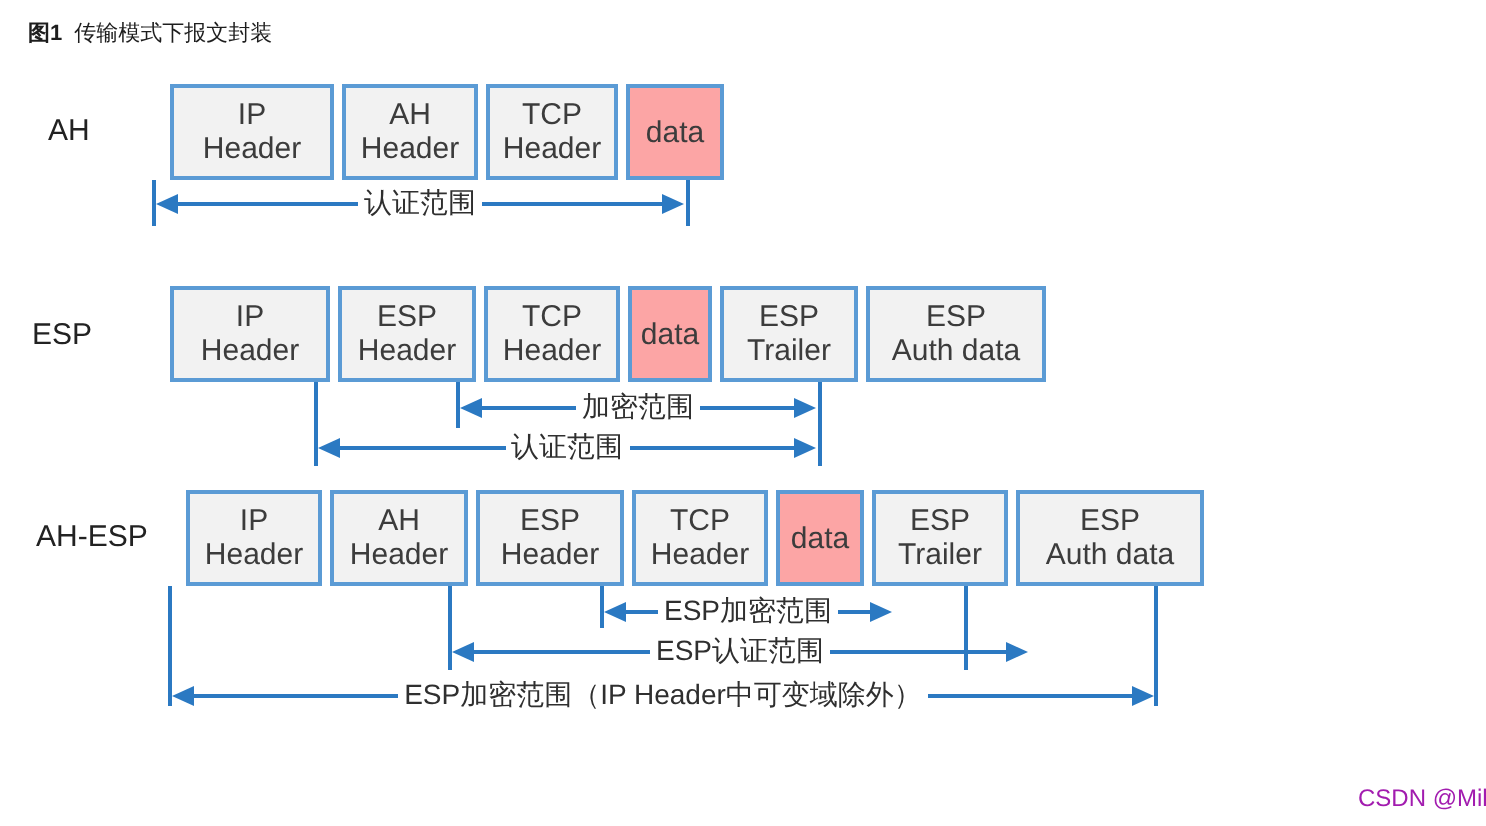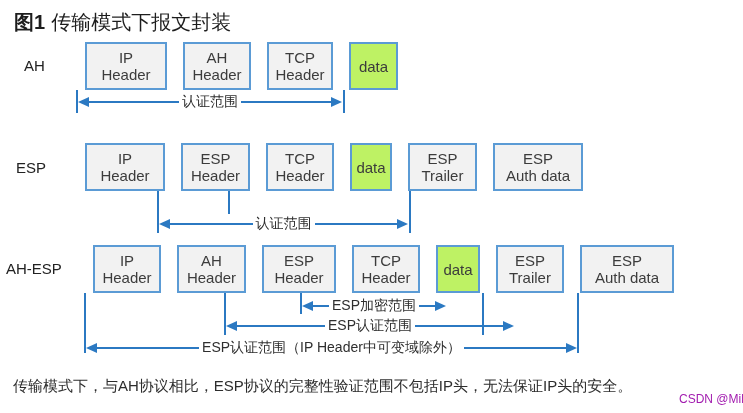--- a/index.html
+++ b/index.html
@@ -6,31 +6,31 @@
     --border-blue:#5b9bd5;
     --arrow-blue:#2b79c2;
     --box-fill:#f2f2f2;
     --ink:#3c3c3c;
   }
   html,body{margin:0;padding:0;background:#fff;}
   .canvas{
     position:relative;width:743px;height:413px;background:#ffffff;
     font-family:"Liberation Sans","DejaVu Sans",sans-serif;overflow:hidden;
   }
-  .title{position:absolute;left:14px;top:9px;font-size:20px;color:#1d1d1d;white-space:nowrap;}
+  .title{position:absolute;left:14px;top:9px;font-size:11px;color:#1d1d1d;white-space:nowrap;}
   .title .prefix{font-weight:bold;margin-right:6px;}
   .row-label{position:absolute;font-size:15px;color:#222;white-space:nowrap;}
-  .boxrow{position:absolute;display:flex;gap:16px;padding-left:10px;}
+  .boxrow{position:absolute;display:flex;gap:4px;padding-left:10px;}
   .pbox{
     box-sizing:border-box;height:48px;border:2px solid var(--border-blue);
     background:var(--box-fill);display:flex;flex-direction:column;
     align-items:center;justify-content:center;font-size:15px;line-height:17px;
     color:var(--ink);text-align:center;white-space:nowrap;
   }
-  .pbox.white{background:#bef264;}
+  .pbox.white{background:#fca5a5;}
   .vline{position:absolute;width:2px;background:var(--arrow-blue);}
   .measure{position:absolute;display:flex;align-items:center;height:18px;justify-content:flex-end;}
   .measure .head-l{width:0;height:0;border-top:5px solid transparent;border-bottom:5px solid transparent;border-right:11px solid var(--arrow-blue);}
   .measure .head-r{width:0;height:0;border-top:5px solid transparent;border-bottom:5px solid transparent;border-left:11px solid var(--arrow-blue);}
   .measure .seg{flex:1;height:2px;background:var(--arrow-blue);}
   .measure .mlabel{font-size:14px;color:#2f2f2f;padding:0 3px;white-space:nowrap;}
   .note{position:absolute;font-size:14px;color:#2f2f2f;text-align:center;white-space:nowrap;}
   .footer{position:absolute;left:13px;top:377px;font-size:15px;color:#2d2d2d;white-space:nowrap;}
   .watermark{position:absolute;left:649px;top:392px;font-size:12px;color:#a21caf;white-space:nowrap;margin-left:30px;}
 </style>
@@ -101,29 +101,36 @@
     <div class="pbox" style="width:90px;">
       <span>ESP</span>
       <span>Auth data</span>
     </div>
   </div>
 
   <div class="vline" style="left:157px;top:191px;height:42px;"></div>
   <div class="vline" style="left:228px;top:191px;height:23px;"></div>
   <div class="vline" style="left:409px;top:191px;height:42px;"></div>
 
+  <div class="measure" style="left:230px;top:195px;width:178px;">
+    <span class="head-l"></span>
+    <span class="seg"></span>
+    <span class="mlabel">加密范围</span>
+    <span class="seg"></span>
+    <span class="head-r"></span>
+  </div>
   <div class="measure" style="left:159px;top:215px;width:249px;">
     <span class="head-l"></span>
     <span class="seg"></span>
     <span class="mlabel">认证范围</span>
     <span class="seg"></span>
     <span class="head-r"></span>
   </div>
 
-  <div class="row-label" style="left:6px;top:260px;">AH-ESP</div>
+  <div class="row-label" style="left:18px;top:260px;">AH-ESP</div>
 
   <div class="boxrow" style="left:83px;top:245px;">
     <div class="pbox" style="width:68px;">
       <span>IP</span>
       <span>Header</span>
     </div>
     <div class="pbox" style="width:69px;">
       <span>AH</span>
       <span>Header</span>
     </div>
@@ -165,22 +172,21 @@
   <div class="measure" style="left:226px;top:317px;width:288px;">
     <span class="head-l"></span>
     <span class="seg"></span>
     <span class="mlabel">ESP认证范围</span>
     <span class="seg"></span>
     <span class="head-r"></span>
   </div>
   <div class="measure" style="left:86px;top:339px;width:491px;">
     <span class="head-l"></span>
     <span class="seg"></span>
-    <span class="mlabel">ESP认证范围（IP Header中可变域除外）</span>
+    <span class="mlabel">ESP加密范围（IP Header中可变域除外）</span>
     <span class="seg"></span>
     <span class="head-r"></span>
   </div>
 
-  <div class="footer">传输模式下，与AH协议相比，ESP协议的完整性验证范围不包括IP头，无法保证IP头的安全。</div>
 
   <div class="watermark">CSDN @Militk</div>
 
 </div>
 
 </body></html>

